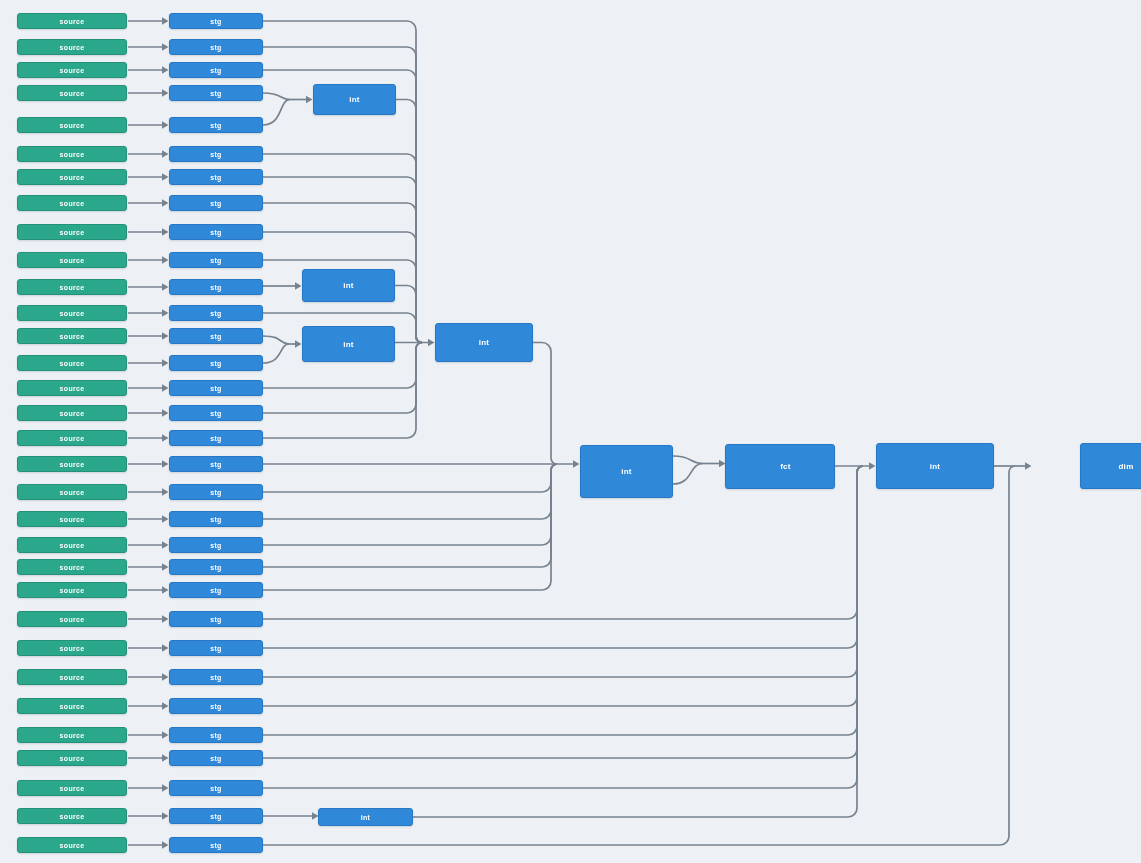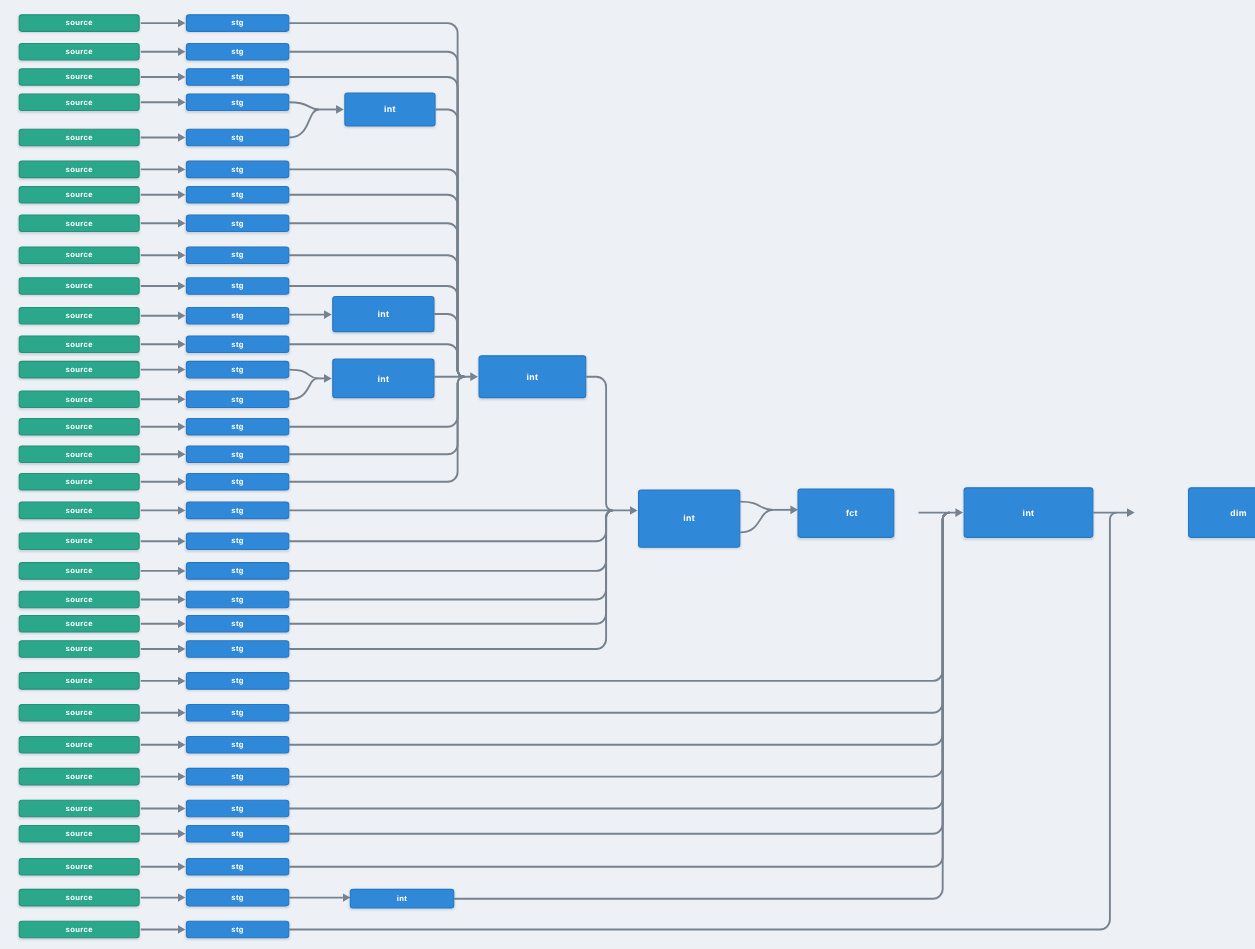--- a/index.html
+++ b/index.html
@@ -175,17 +175,17 @@
     <div class="node model sm" style="left: 169px; top: 780px; width: 94px; height: 16px;">stg</div>
     <div class="node source sm" style="left: 17px; top: 808px; width: 110px; height: 16px;">source</div>
     <div class="node model sm" style="left: 169px; top: 808px; width: 94px; height: 16px;">stg</div>
     <div class="node source sm" style="left: 17px; top: 837px; width: 110px; height: 16px;">source</div>
     <div class="node model sm" style="left: 169px; top: 837px; width: 94px; height: 16px;">stg</div>
     <div class="node model lg" style="left: 313px; top: 84px; width: 83px; height: 31px;">int</div>
     <div class="node model lg" style="left: 302px; top: 269px; width: 93px; height: 33px;">int</div>
     <div class="node model lg" style="left: 302px; top: 326px; width: 93px; height: 36px;">int</div>
     <div class="node model lg" style="left: 435px; top: 323px; width: 98px; height: 39px;">int</div>
     <div class="node model lg" style="left: 580px; top: 445px; width: 93px; height: 53px;">int</div>
-    <div class="node model lg" style="left: 725px; top: 444px; width: 88px; height: 45px; padding-left: 11px;">fct</div>
+    <div class="node model lg" style="left: 725px; top: 444px; width: 110px; height: 45px; padding-left: 11px;">fct</div>
     <div class="node model lg" style="left: 876px; top: 443px; width: 118px; height: 46px;">int</div>
     <div class="node model lg" style="left: 1080px; top: 443px; width: 92px; height: 46px;">dim</div>
     <div class="node model sm" style="left: 318px; top: 808px; width: 95px; height: 18px;">int</div>
   </div>
 
 </body></html>

